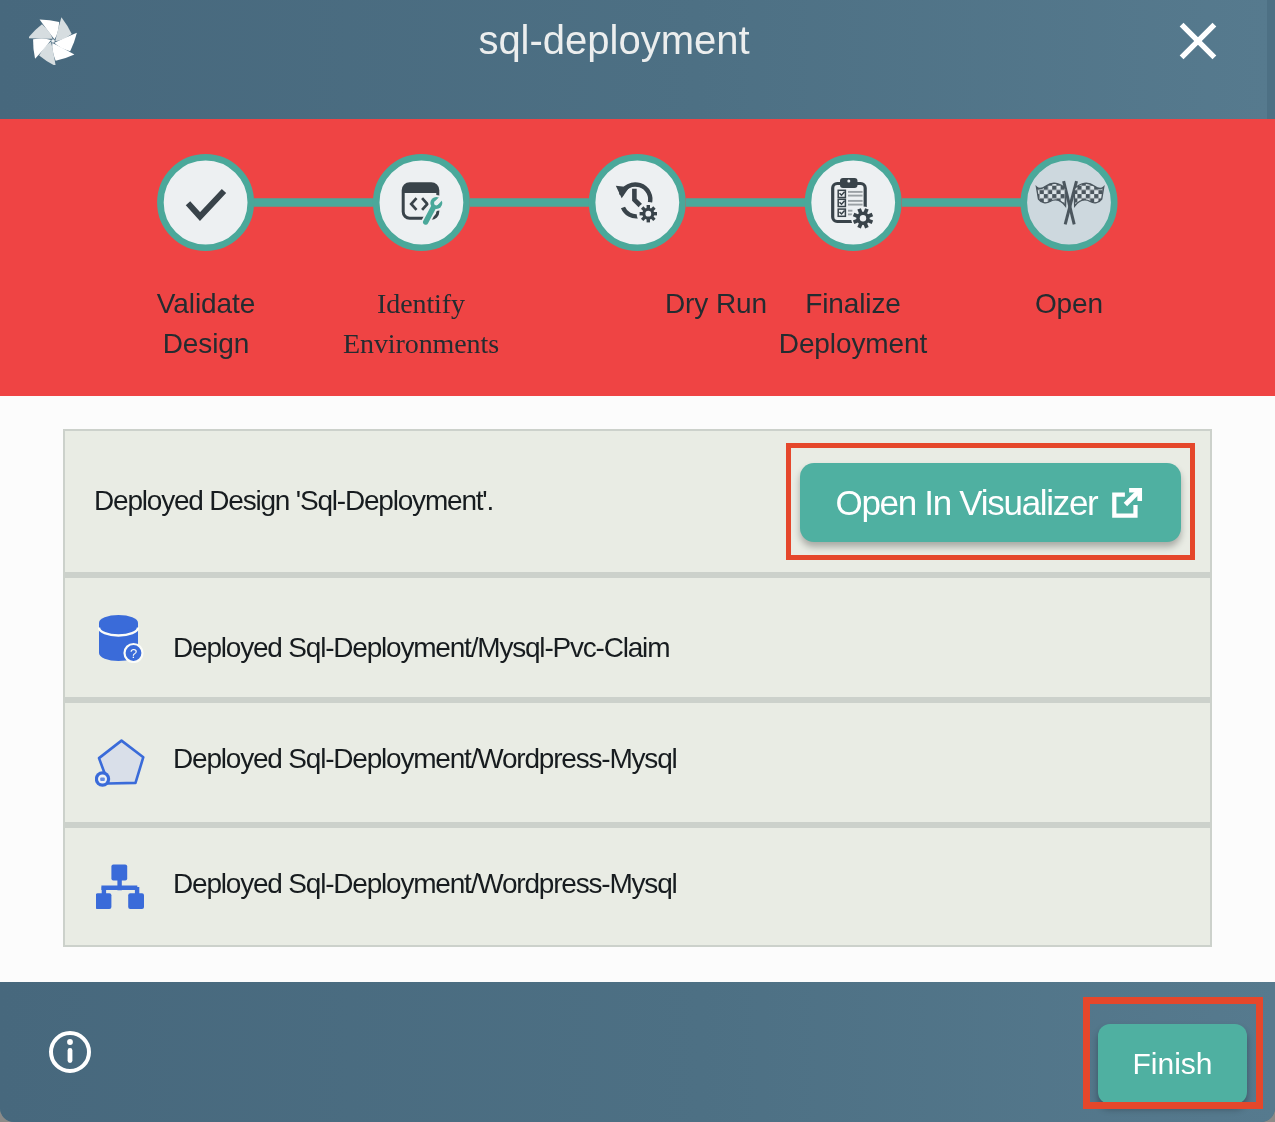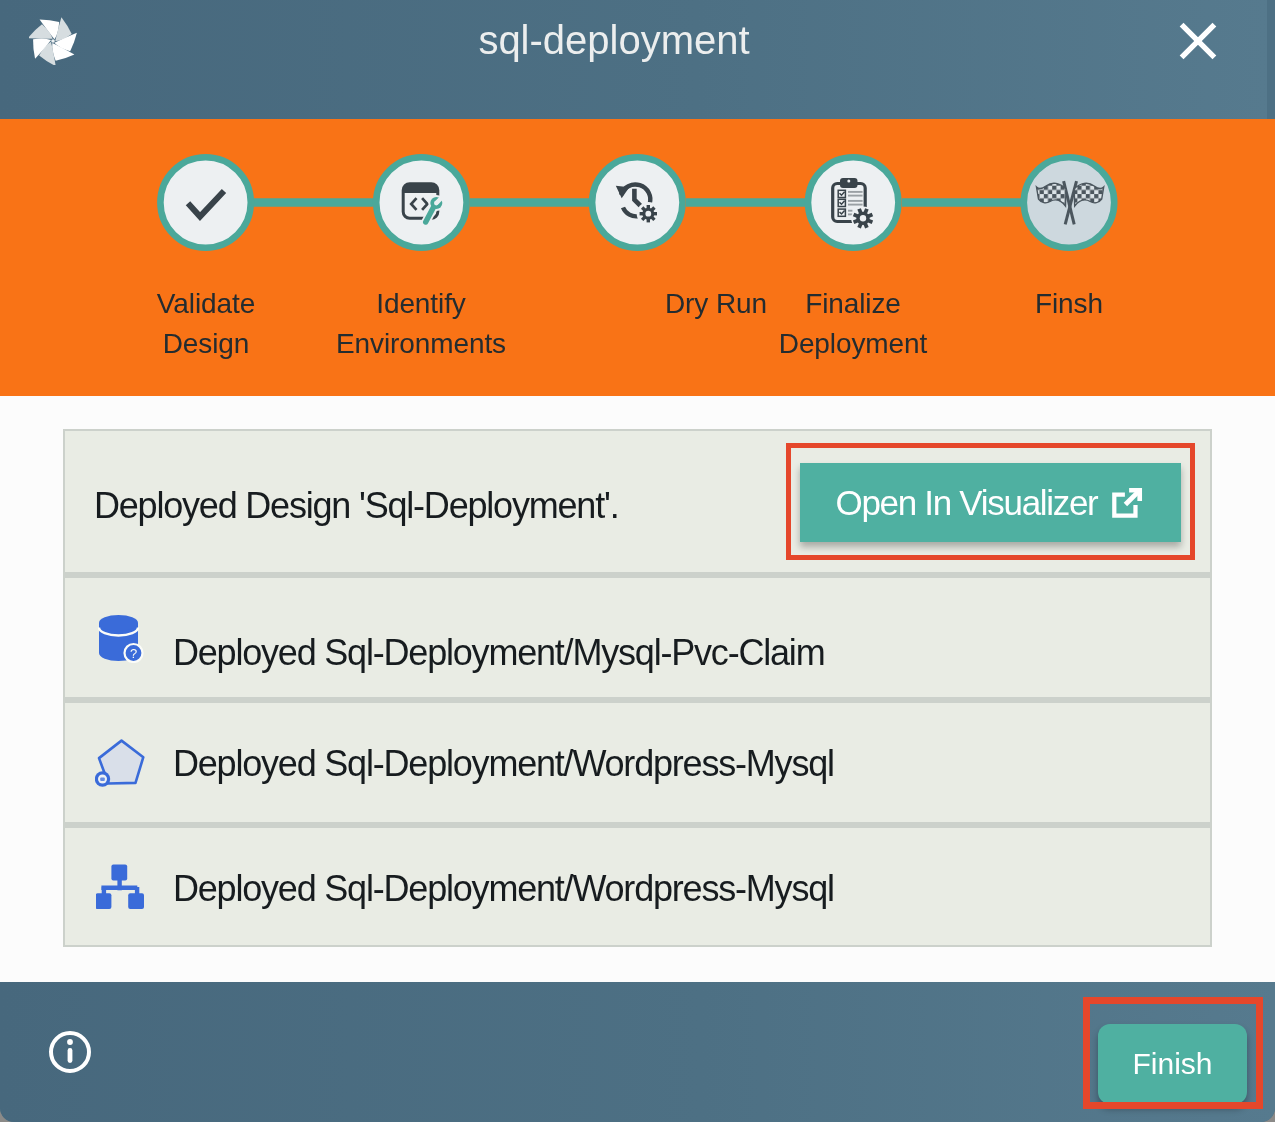--- a/index.html
+++ b/index.html
@@ -5,43 +5,43 @@
   html,body{margin:0;padding:0;background:#8b8a88;}
   *{box-sizing:border-box;}
   #app{position:relative;width:1275px;height:1122px;overflow:hidden;
        font-family:"Liberation Sans",sans-serif;
        border-bottom-left-radius:14px;border-bottom-right-radius:14px;
        background:#4d7084;}
   .hdr{position:absolute;left:0;top:0;width:1267px;height:119px;
        background:linear-gradient(90deg,#47687d 0%,#4d7084 55%,#567a8e 100%);}
   .title{position:absolute;left:0;top:0;width:1228px;height:80px;line-height:80px;
        text-align:center;color:#eceeee;font-size:40px;}
-  .steps{position:absolute;left:0;top:119px;width:1275px;height:277px;background:#f97316;}
+  .steps{position:absolute;left:0;top:119px;width:1275px;height:277px;background:#ef4444;}
   .slabel{position:absolute;width:260px;text-align:center;color:#242c30;font-size:28px;letter-spacing:-0.1px;line-height:40px;top:165px;}
   .rows{position:absolute;left:63px;top:429px;width:1149px;background:#e9ece4;
         border:2px solid #ccd1cb;}
   .row{position:relative;width:100%;}
   .sep{height:6px;background:#ccd1cb;margin:0 -0px;}
-  .rtext{color:#171c1f;font-size:36px;letter-spacing:-1.2px;}
+  .rtext{color:#171c1f;font-size:28px;letter-spacing:-1.2px;}
   .ftr{position:absolute;left:0;top:982px;width:1275px;height:140px;
        background:linear-gradient(90deg,#47687d 0%,#4d7084 55%,#567a8e 100%);
        border-bottom-left-radius:14px;border-bottom-right-radius:14px;}
   .btn-back{position:absolute;left:932px;top:31px;width:133px;height:77px;
        border:2.5px solid #fff;border-radius:12px;color:#fff;font-size:30px;
        display:flex;align-items:center;justify-content:center;}
   .btn-finish{position:absolute;left:1098px;top:42px;width:149px;height:80px;
        background:#4fb0a1;border-radius:12px;color:#fff;font-size:30px;
        display:flex;align-items:center;justify-content:center;
        box-shadow:0 5px 7px rgba(0,0,0,0.3);}
   .redbox1{position:absolute;left:721px;top:12px;width:409px;height:117px;
        border:5px solid #e5472b;}
   .redbox2{position:absolute;left:1083px;top:15px;width:180px;height:112px;
        border:7px solid #e5472b;}
   .vbtn{position:absolute;left:735px;top:32px;width:381px;height:79px;background:#4fb0a1;
-       border-radius:0;color:#fff;font-size:35px;letter-spacing:-1.3px;
+       border-radius:14px;color:#fff;font-size:35px;letter-spacing:-1.3px;
        display:flex;align-items:center;justify-content:center;gap:12px;
        box-shadow:0 5px 7px rgba(0,0,0,0.28);}
 </style>
 </head>
 <body>
 <div id="app">
 
   <div class="hdr">
     <svg width="48" height="48" style="position:absolute;left:29px;top:17px" viewBox="0 0 48 48" id="logo">
         <g transform="translate(24,24)">
@@ -153,24 +153,24 @@
             <rect x="4.2" y="4.2" width="4.2" height="4.2" fill="#4b565e"></rect>
           </pattern>
         </defs>
         <line x1="-5.4" y1="-21.3" x2="5.2" y2="21.9" stroke="#4b565e" stroke-width="3"></line>
         <line x1="7.5" y1="-21.3" x2="-3.8" y2="21.9" stroke="#4b565e" stroke-width="3"></line>
         <path d="M -3 -13.5 C -9 -20 -17 -21 -23 -16.5 C -27 -13.5 -30 -13 -32.5 -15.5 L -30.5 -3.5 C -27.5 0.5 -23 1.5 -19 -1 C -13 -4.5 -7.5 -1.5 -3.5 3.5 Z" fill="url(#chk)" stroke="#4b565e" stroke-width="1.4"></path>
         <path d="M 5.2 -13.5 C 11.2 -20 19.2 -21 25.2 -16.5 C 29.2 -13.5 32.2 -13 34.7 -15.5 L 32.7 -3.5 C 29.7 0.5 25.2 1.5 21.2 -1 C 15.2 -4.5 9.7 -1.5 5.7 3.5 Z" fill="url(#chk)" stroke="#4b565e" stroke-width="1.4"></path>
       </g>
     </svg>
     <div class="slabel" style="left:76px;">Validate<br>Design</div>
-    <div class="slabel" style="left:291px;">Identify<br>Environments</div>
+    <div class="slabel" style="left:291px;font-family:Liberation Serif, serif;">Identify<br>Environments</div>
     <div class="slabel" style="left:507px;text-align:right;">Dry Run</div>
     <div class="slabel" style="left:723px;">Finalize<br>Deployment</div>
-    <div class="slabel" style="left:939px;">Finsh</div>
+    <div class="slabel" style="left:939px;">Open</div>
   </div>
 
   <div style="position:absolute;left:0;top:396px;width:1275px;height:586px;background:#fcfcfc;"></div>
 
   <div class="rows">
     <div class="row" style="height:141px;">
       <div class="rtext" style="position:absolute;left:29px;top:54px;">Deployed Design 'Sql-Deployment'.</div>
       <div class="vbtn">Open In Visualizer
         <svg width="36" height="36" viewBox="0 0 34 34" fill="none">
           <path d="M25 19 L25 29 L5 29 L5 9 L15 9" stroke="#fff" stroke-width="4"></path>

